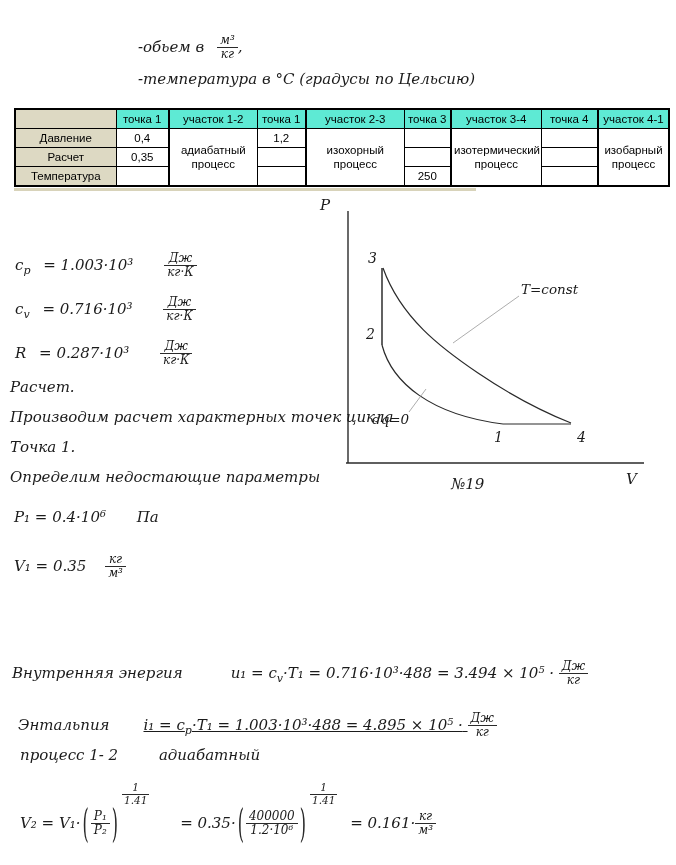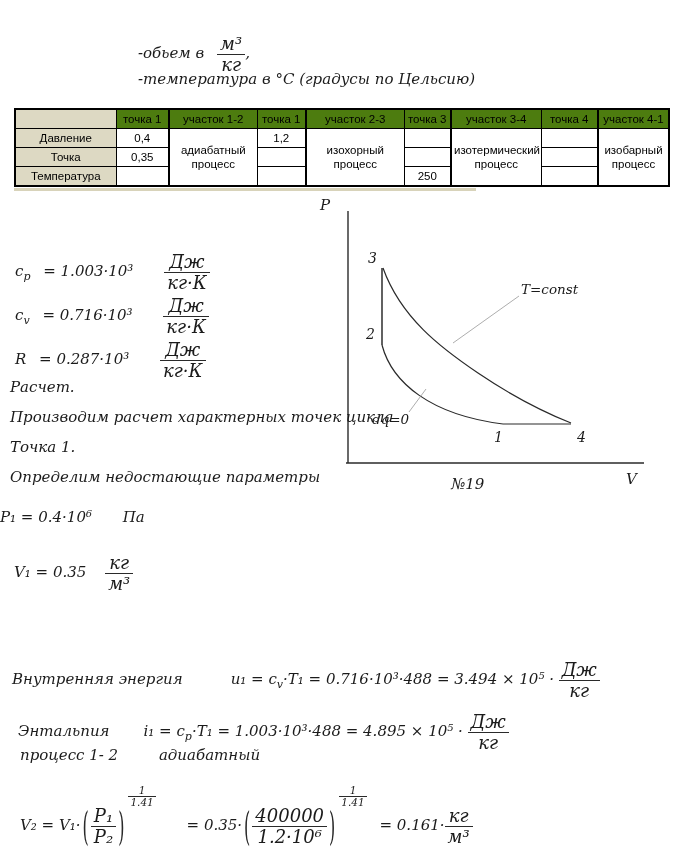--- a/index.html
+++ b/index.html
@@ -3,39 +3,39 @@
 <meta charset="utf-8">
 <style>
   html,body{margin:0;padding:0;background:#ffffff;}
   #page{position:relative;width:676px;height:865px;background:#fff;overflow:hidden;
         color:#1b1b1b;}
   .abs{position:absolute;}
   .body-text,.math{font-family:"DejaVu Serif","Liberation Serif",serif;font-style:italic;
         font-size:15px;color:#1b1b1b;white-space:nowrap;}
   .math sub{font-size:11px;font-style:italic;}
   
-  .fr{display:inline-block;vertical-align:middle;text-align:center;line-height:1.1;font-size:18px;}
+  .fr{display:inline-block;vertical-align:middle;text-align:center;line-height:1.1;font-size:12px;}
   .fr .n{display:block;border-bottom:1px solid #2a2a2a;padding:0 3px;}
   .fr .d{display:block;padding:0 3px;}
   .gap-s{margin-left:8px;} .gap-m{margin-left:14px;} .gap-l{margin-left:26px;}
   
   .bp{display:inline-block;vertical-align:middle;transform:scaleY(2.5);font-size:16px;
       font-style:normal;font-weight:300;margin:0 2px;color:#2a2a2a;}
   
   .expf{display:inline-block;font-size:10.5px;position:relative;top:-24px;margin-left:2px;
         text-align:center;line-height:1.1;}
   .expf .n{display:block;border-bottom:1px solid #2a2a2a;padding:0 2px;}
   .expf .d{display:block;padding:0 2px;}
   
   table.tbl{border-collapse:collapse;table-layout:fixed;width:654px;
       font-family:"Liberation Sans","DejaVu Sans",sans-serif;font-size:11.5px;color:#000;}
   table.tbl td,table.tbl th{border:1px solid #000;text-align:center;vertical-align:middle;
       padding:1px 2px;height:16px;overflow:hidden;font-weight:normal;}
   table.tbl{border:2px solid #000;}
-  .hdr{background:#4d7c0f;}
+  .hdr{background:#5eead4;}
   .tan{background:#ddd9c3;}
   .thickR{border-right-width:2px !important;}
   .sect{background:#fff;line-height:1.25;}
   .tan-strip{background:#d8d3ba;height:3px;}
   svg text{font-family:"DejaVu Serif","Liberation Serif",serif;font-style:italic;fill:#1b1b1b;}
 </style>
 </head>
 <body>
 
 <div id="page">
@@ -79,21 +79,21 @@
         <td class="thickR">0,4</td>
         <td class="sect" rowspan="3">адиабатный процесс</td>
         <td class="thickR">1,2</td>
         <td class="sect" rowspan="3">изохорный процесс</td>
         <td class="thickR"></td>
         <td class="sect" rowspan="3">изотермический процесс</td>
         <td class="thickR"></td>
         <td class="sect" rowspan="3">изобарный процесс</td>
       </tr>
       <tr>
-        <td class="tan">Точка</td>
+        <td class="tan">Расчет</td>
         <td class="thickR">0,35</td>
         <td class="thickR"></td>
         <td class="thickR"></td>
         <td class="thickR"></td>
       </tr>
       <tr>
         <td class="tan">Температура</td>
         <td class="thickR"></td>
         <td class="thickR"></td>
         <td class="thickR">250</td>
@@ -151,21 +151,21 @@
     <text x="60" y="146" font-size="14">2</text>
     <text x="188" y="249" font-size="14">1</text>
     <text x="271" y="249" font-size="14">4</text>
   </svg>
 
   <div class="abs body-text" style="left:10px;top:378px;">Расчет.</div>
   <div class="abs body-text" style="left:10px;top:408px;">Производим расчет характерных точек цикла</div>
   <div class="abs body-text" style="left:10px;top:438px;">Точка 1.</div>
   <div class="abs body-text" style="left:10px;top:468px;">Определим недостающие параметры</div>
 
-  <div class="abs math" style="left:0;top:508px;">
+  <div class="abs math" style="left:14px;top:508px;">
     <span>P₁ = 0.4·10⁶</span>
     <span class="gap-l">Па</span>
   </div>
 
   <div class="abs math" style="left:14px;top:553px;">
     <span>V₁ = 0.35</span>
     <span class="fr gap-m">
       <span class="n">кг</span>
       <span class="d">м³</span>
     </span>
@@ -178,21 +178,21 @@
       <span>u₁ = c</span><sub>v</sub><span>·T₁ = 0.716·10³·488 = 3.494 × 10⁵ ·</span>
       <span class="fr">
         <span class="n">Дж</span>
         <span class="d">кг</span>
       </span>
     </span>
   </div>
 
   <div class="abs" style="left:18px;top:712px;">
     <span class="body-text">Энтальпия</span>
-    <span class="math" style="margin-left:30px;">
+    <span class="math" style="margin-left:30px;text-decoration:underline;">
       <span>i₁ = c</span><sub>p</sub><span>·T₁ = 1.003·10³·488 = 4.895 × 10⁵ ·</span>
       <span class="fr">
         <span class="n">Дж</span>
         <span class="d">кг</span>
       </span>
     </span>
   </div>
 
   <div class="abs body-text" style="left:20px;top:746px;">
     <span>процесс 1- 2</span>

